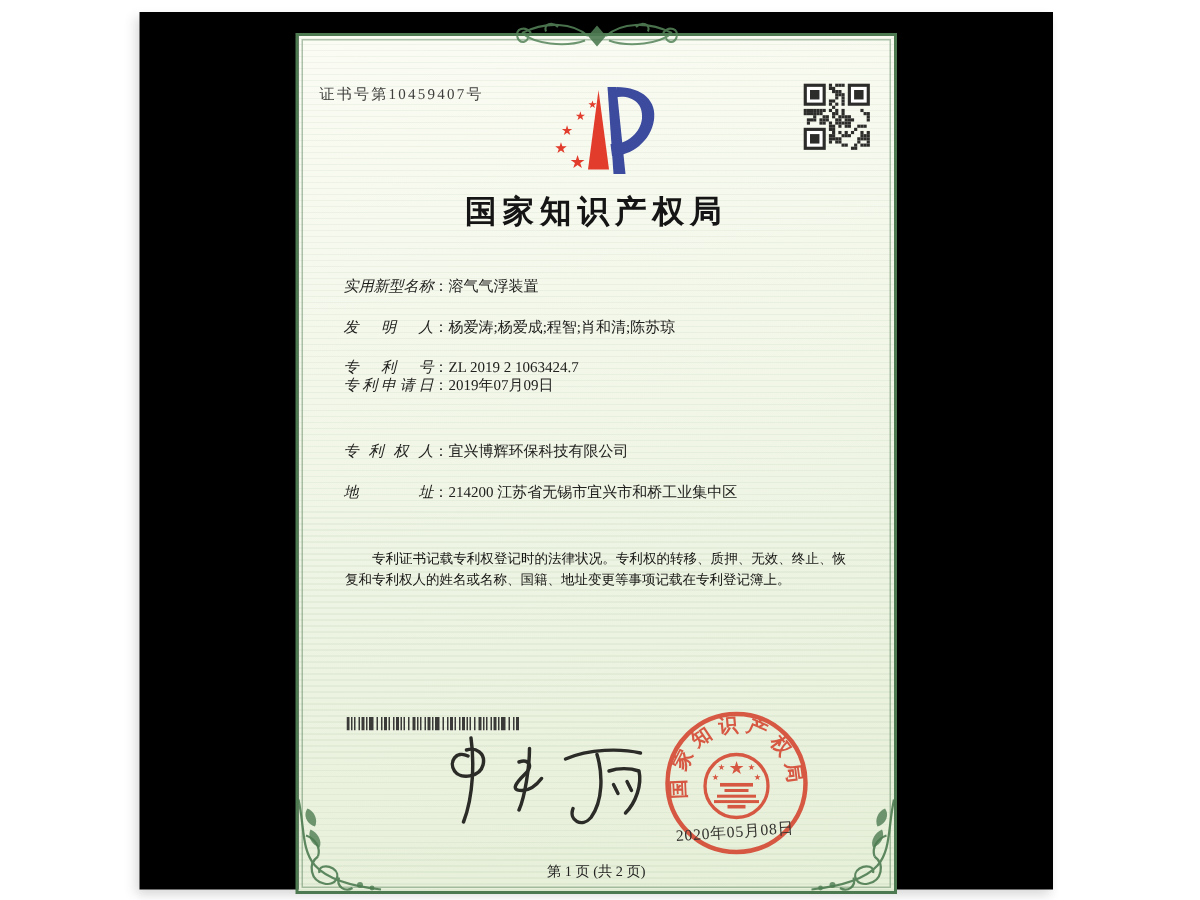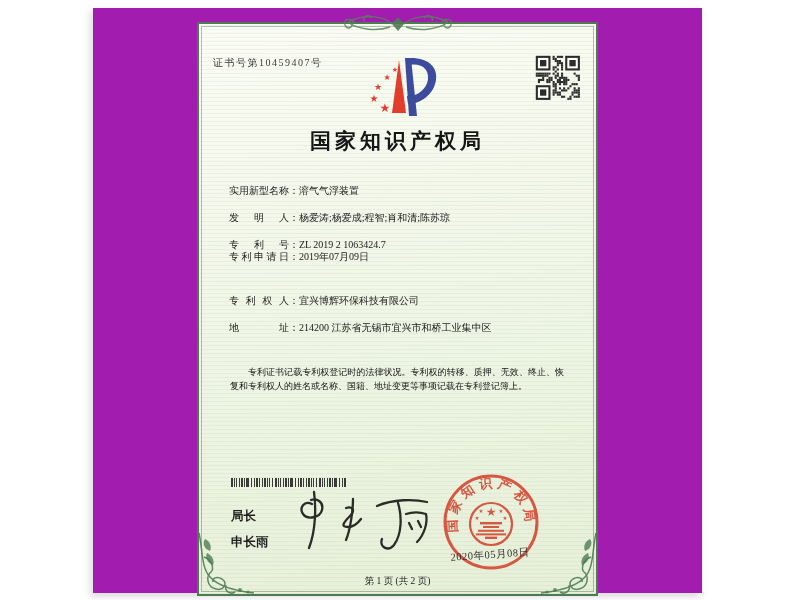--- a/index.html
+++ b/index.html
@@ -1,42 +1,42 @@
 <!DOCTYPE html>
 <html><head>
 <meta charset="utf-8">
 <style>
   html,body{margin:0;padding:0;}
   body{
     width:800px;height:600px;background:#ffffff;overflow:hidden;position:relative;
     font-family:"Liberation Serif","DejaVu Serif",serif;
   }
   .paper{
-    position:absolute;left:93px;top:8px;width:609px;height:585px;background:#a21caf;
+    position:absolute;left:93px;top:8px;width:609px;height:585px;background:#000000;
     box-shadow:-4px 3px 7px rgba(60,60,60,.13), 0 4px 6px rgba(60,60,60,.08);
   }
   .frame{
     position:absolute;left:104px;top:14px;width:397px;height:570px;
     border:2px solid #4e7a52;
     background:
       repeating-linear-gradient(0deg, rgba(110,150,110,.08) 0 1px, rgba(255,255,255,0) 1px 4px),
       linear-gradient(170deg,#fbfcf4 0%,#f1f6e7 45%,#e6efd8 100%);
   }
   .frame::before{
     content:"";position:absolute;inset:2px;border:1px solid rgba(78,122,82,.45);pointer-events:none;
   }
   .cert-no{position:absolute;left:14px;top:32px;font-size:10px;letter-spacing:1.5px;color:#3d3d3b;}
   .logo{position:absolute;left:162px;top:29px;}
   .qr{position:absolute;left:336px;top:31px;}
   .title{
     position:absolute;left:0;right:0;top:103px;text-align:center;
     font-size:21px;letter-spacing:4px;font-weight:600;color:#151515;
   }
   .fieldrow{position:absolute;left:30px;height:14px;font-size:10px;color:#1d1d1b;white-space:nowrap;}
-  .fieldrow .lbl{display:inline-block;width:60px;text-align:justify;text-align-last:justify;vertical-align:top;}
+  .fieldrow .lbl{display:inline-block;width:60px;text-align:justify;text-align-last:justify;vertical-align:top;font-style:italic;}
   .fieldrow .col{display:inline-block;width:10px;}
   .fieldrow .val{color:#21211f;}
   .pair2{position:absolute;left:168px;top:0;white-space:nowrap;}
   .pair2 .lbl{display:inline-block;width:50px;text-align:justify;text-align-last:justify;}
   .bodytext{
     position:absolute;left:31px;width:334px;top:341px;
     font-size:9px;line-height:14px;color:#141412;font-weight:500;text-align:justify;
   }
   .bodytext p{margin:0;text-indent:18px;}
   .barcode{position:absolute;left:32px;top:454px;}
@@ -315,24 +315,20 @@
         <rect x="93" y="0" width="1" height="9" fill="#3a3a38"></rect>
         <rect x="96" y="0" width="1" height="9" fill="#3a3a38"></rect>
         <rect x="98" y="0" width="2" height="9" fill="#3a3a38"></rect>
         <rect x="101" y="0" width="1" height="9" fill="#3a3a38"></rect>
         <rect x="103" y="0" width="3" height="9" fill="#3a3a38"></rect>
         <rect x="108" y="0" width="1" height="9" fill="#3a3a38"></rect>
         <rect x="111" y="0" width="1" height="9" fill="#3a3a38"></rect>
         <rect x="113" y="0" width="2" height="9" fill="#3a3a38"></rect>
       </svg>
 
-    <div class="director">
-      <div>局长</div>
-      <div>申长雨</div>
-    </div>
 
     <svg class="signature" width="145" height="75" viewBox="0 0 145 75">
       <g stroke="#2b2b28" stroke-width="2.3" fill="none" stroke-linecap="round" stroke-linejoin="round">
         <path d="M19,18 C11,14 6,22 10,28 C14,34 27,32 29,24 C31,16 24,12 18,14"></path>
         <path d="M21,6 C23,20 23,44 16,62"></path>
         <path d="M53,22 C59,20 63,24 57,30 C51,36 47,41 55,41 C61,41 65,37 68,33"></path>
         <path d="M60,13 C60,25 57,45 53,54"></path>
         <path d="M84,20 C100,13 121,13 134,16"></path>
         <path d="M105,17 C109,30 109,48 101,59 C95,66 86,61 89,53"></path>
         <path d="M113,28 C119,26 127,26 133,28 C135,37 131,49 124,56"></path>

